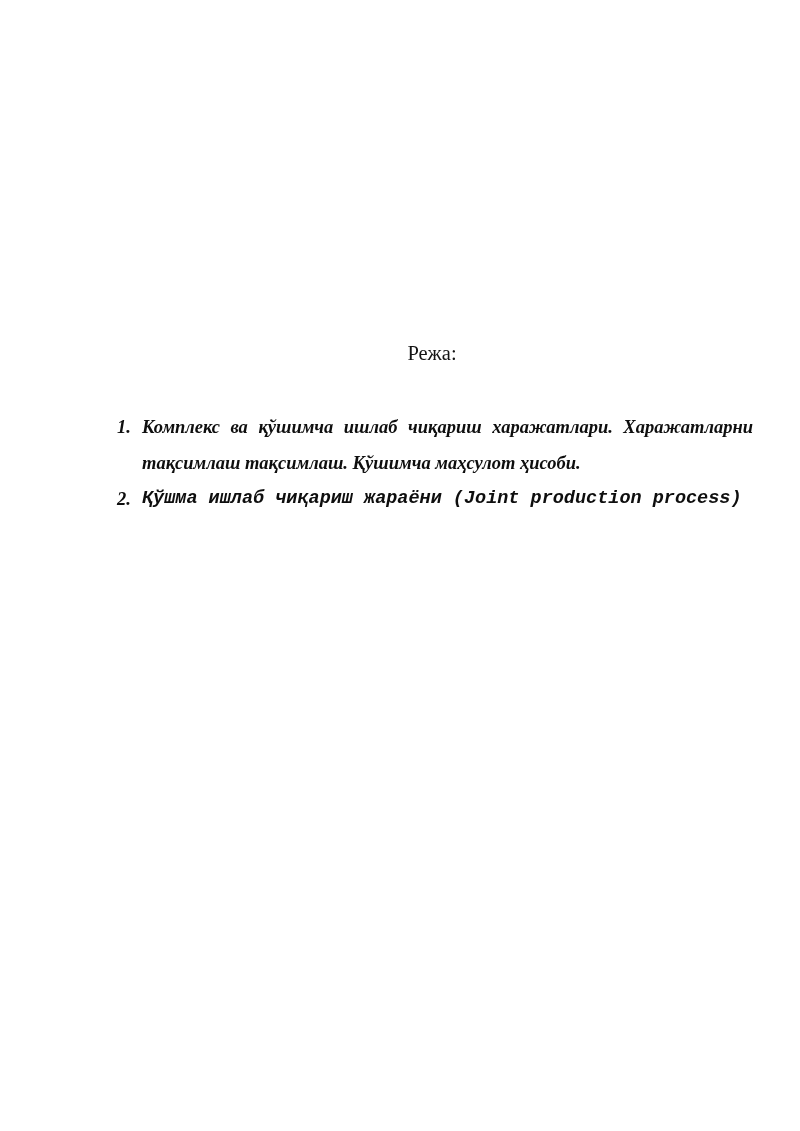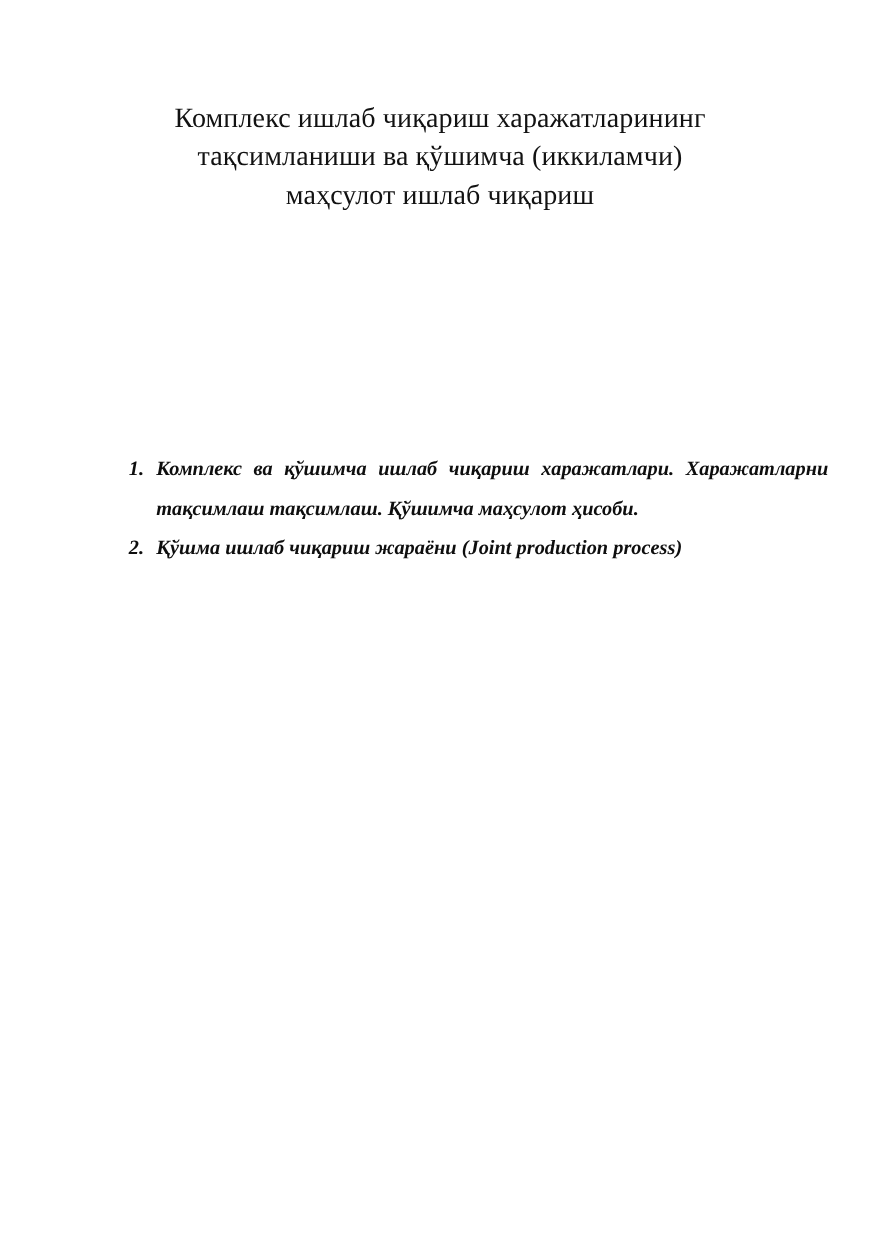--- a/index.html
+++ b/index.html
@@ -87,33 +87,30 @@
     display: block;
     text-align: justify;
     text-align-last: left;
     text-justify: inter-word;
     hyphens: none;
   }
 
   
   .plan-text.single-line {
     text-align: right;
+    font-family: Liberation Mono, monospace;
   }
 </style>
 </head>
 <body>
 
 <div class="page">
 
-  <h1 class="doc-title">
-    <span class="tline">Комплекс ишлаб чиқариш харажатларининг</span>
-    <span class="tline">тақсимланиши ва қўшимча (иккиламчи)</span>
-    <span class="tline">маҳсулот ишлаб чиқариш</span>
-  </h1>
 
+  <div class="plan-heading">Режа:</div>
 
   <ol class="plan-list" style="list-style:none;padding:0;margin:0;">
 
     <li class="plan-item">
       <span class="plan-num">1.</span>
       <span class="plan-text">Комплекс ва қўшимча ишлаб чиқариш харажатлари. Харажатларни тақсимлаш тақсимлаш. Қўшимча маҳсулот ҳисоби.</span>
     </li>
 
     <li class="plan-item">
       <span class="plan-num">2.</span>

